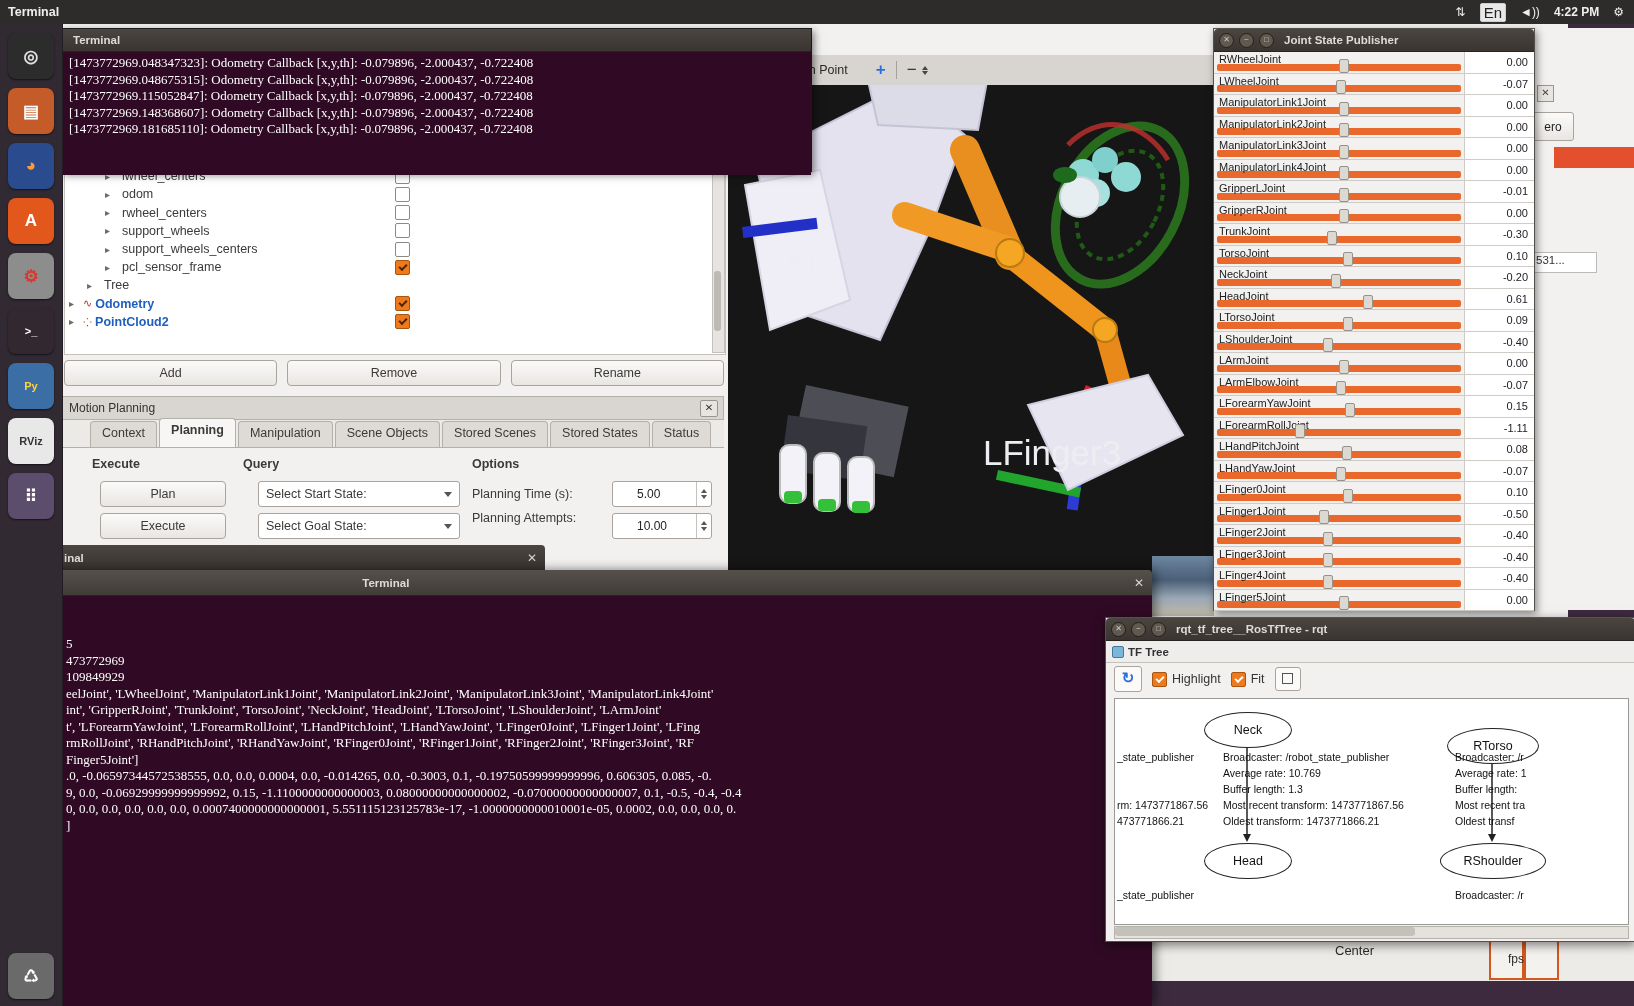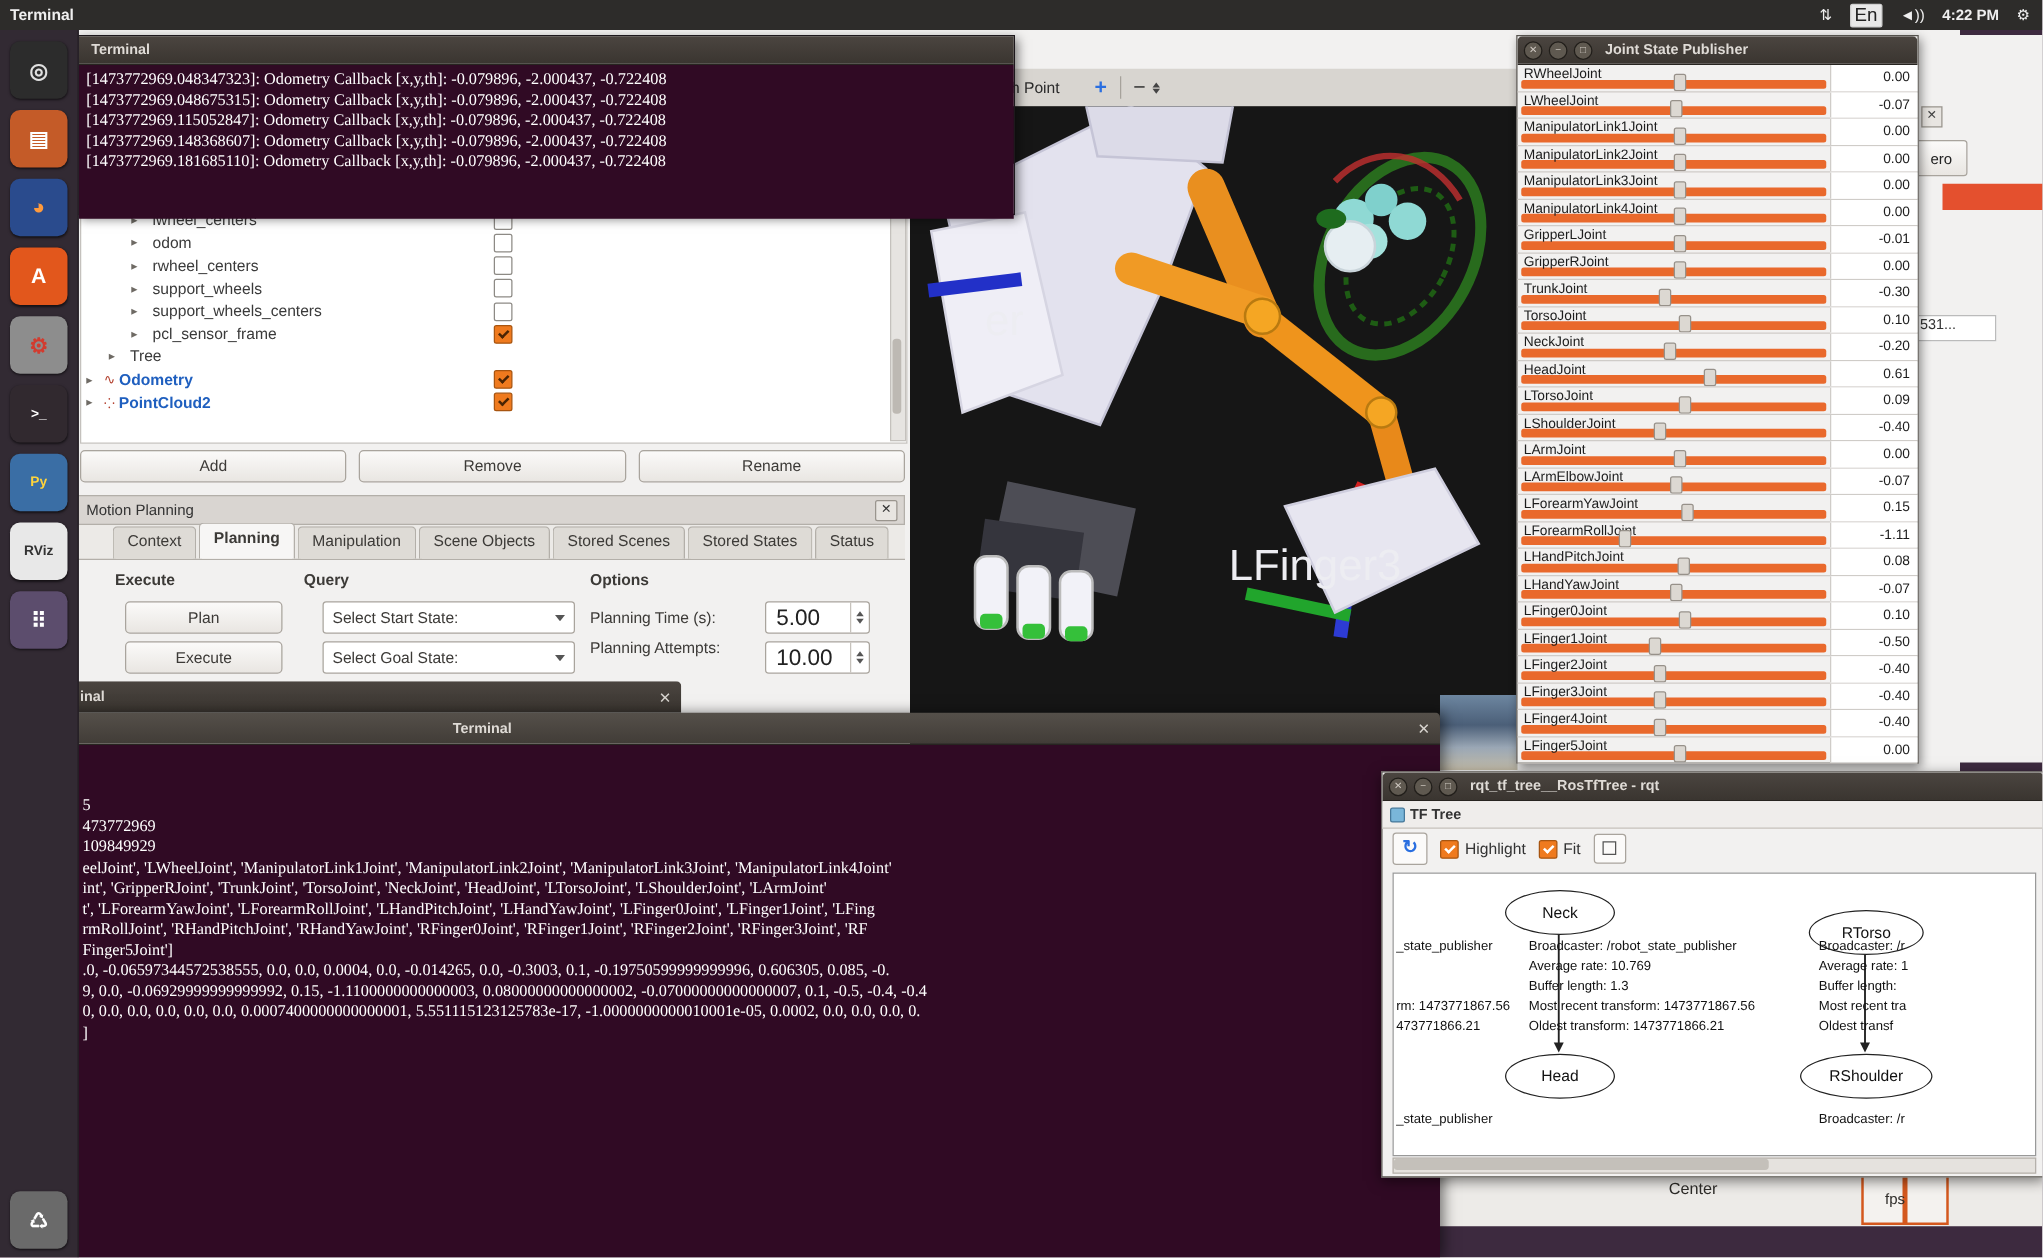--- a/index.html
+++ b/index.html
@@ -73,21 +73,21 @@
   .grp-label{position:absolute;font-size:12.5px;font-weight:bold;color:#3c3a37}
   .mp-btn{position:absolute;width:124px;height:24px;background:linear-gradient(#fbfaf9,#e9e6e2);
           border:1px solid #a9a49d;border-radius:4px;font-size:12.5px;color:#3c3a37;
           display:flex;align-items:center;justify-content:center}
   .combo{position:absolute;width:193px;height:24px;background:#fff;border:1px solid #a9a49d;border-radius:3px;
          font-size:12.5px;color:#3c3a37;display:flex;align-items:center;padding-left:7px}
   .combo .dd{margin-left:auto;margin-right:7px;width:0;height:0;border-left:4px solid transparent;
              border-right:4px solid transparent;border-top:5px solid #555}
   .opt-label{position:absolute;font-size:12.5px;color:#3c3a37}
   .spin{position:absolute;width:74px;height:24px;background:#fff;border:1px solid #a9a49d;border-radius:3px;
-        font-size:18px;display:flex;align-items:center;padding-left:8px}
+        font-size:12px;display:flex;align-items:center;padding-left:24px}
   .spin .arrows{margin-left:auto;width:14px;height:100%;border-left:1px solid #c6c2bc;display:flex;
                 flex-direction:column;align-items:center;justify-content:center;gap:2px}
   .spin .up{width:0;height:0;border-left:3px solid transparent;border-right:3px solid transparent;border-bottom:4px solid #555}
   .spin .down{width:0;height:0;border-left:3px solid transparent;border-right:3px solid transparent;border-top:4px solid #555}
 
   
   #toolbar3d{left:728px;top:55px;width:785px;height:30px;background:#d8d5d0;z-index:2;border-bottom:1px solid #aaa79f;
              display:flex;align-items:center;font-size:12.5px;color:#2a2a2a}
   #toolbar3d .pp{margin-left:62px}
   #toolbar3d .plus{color:#2a6fe0;font-weight:bold;font-size:17px;margin-left:28px}

